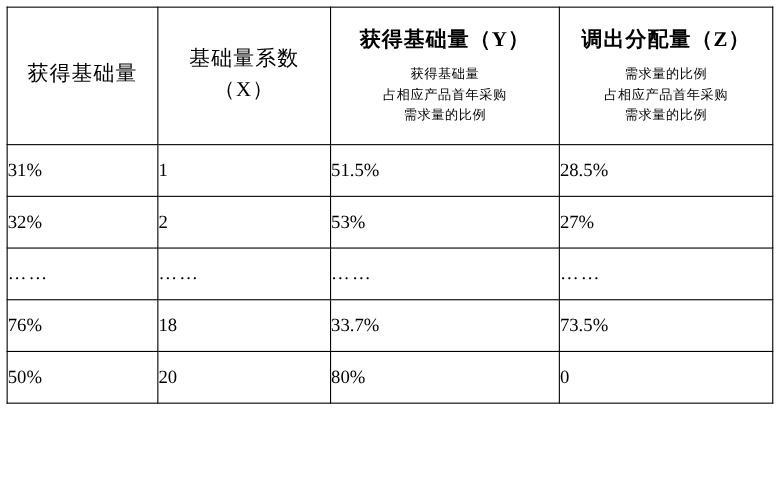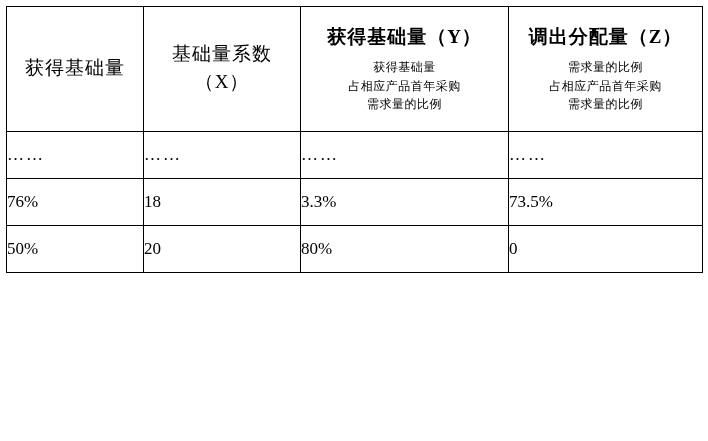--- a/index.html
+++ b/index.html
@@ -115,29 +115,41 @@
             <div class="h-title bold">调出分配量（Z）</div>
             <div class="h-sub">需求量的比例</div>
             <div class="h-sub" style="margin-top:0">占相应产品首年采购</div>
             <div class="h-sub" style="margin-top:0">需求量的比例</div>
           </div>
         </td>
       </tr>
     </thead>
     <tbody>
       <tr class="body">
+        <td>31%</td>
+        <td>1</td>
+        <td>51.5%</td>
+        <td>28.5%</td>
+      </tr>
+      <tr class="body">
+        <td>32%</td>
+        <td>2</td>
+        <td>53%</td>
+        <td>27%</td>
+      </tr>
+      <tr class="body">
         <td class="dots">……</td>
         <td class="dots">……</td>
         <td class="dots">……</td>
         <td class="dots">……</td>
       </tr>
       <tr class="body">
         <td>76%</td>
         <td>18</td>
-        <td>3.3%</td>
+        <td>33.7%</td>
         <td>73.5%</td>
       </tr>
       <tr class="body">
         <td>50%</td>
         <td>20</td>
         <td>80%</td>
         <td>0</td>
       </tr>
     </tbody>
   </table>

